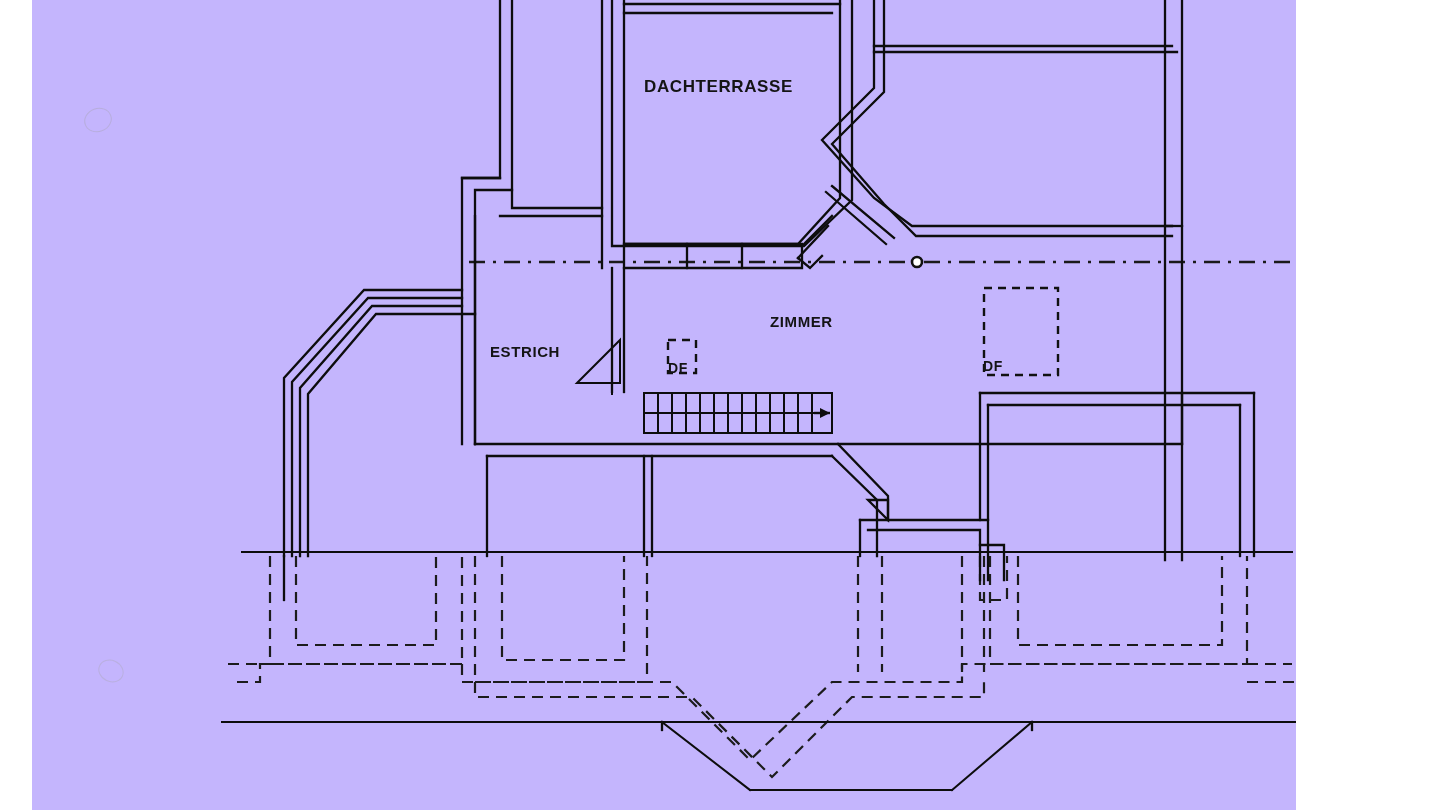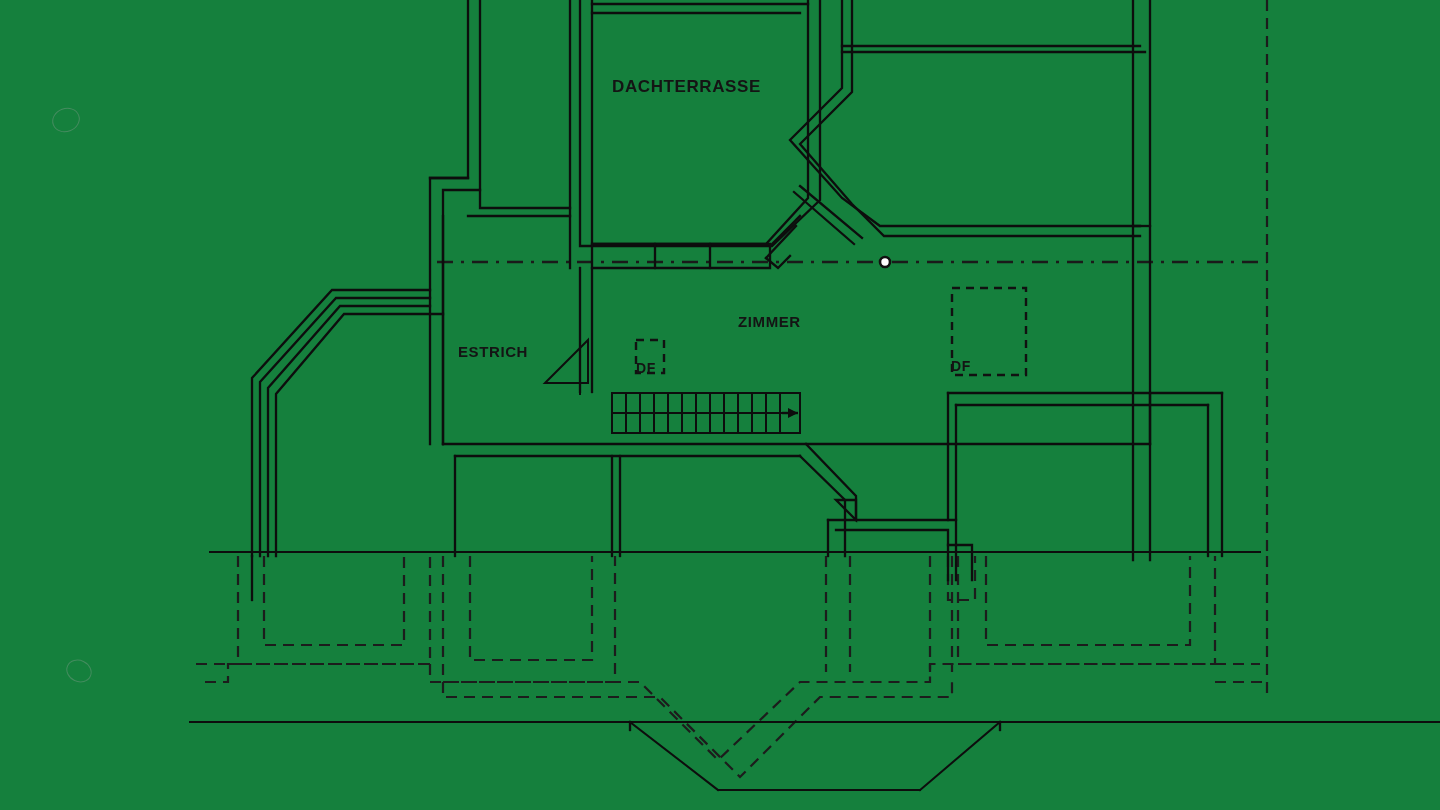--- a/index.html
+++ b/index.html
@@ -5,24 +5,25 @@
   html, body {
     margin: 0;
     padding: 0;
     background: #ffffff;
   }
   body {
     font-family: "Liberation Sans", sans-serif;
   }
   #plan-root {
     position: relative;
-    width: 1440px;
+    width: 1264px;
     height: 810px;
-    background: #15803d;
+    background: #c4b5fd;
     overflow: hidden;
+    margin-left: 32px;
   }
   #plan-svg {
     position: absolute;
     left: 0;
     top: 0;
     width: 1440px;
     height: 810px;
     display: block;
   }
   .room-label {

